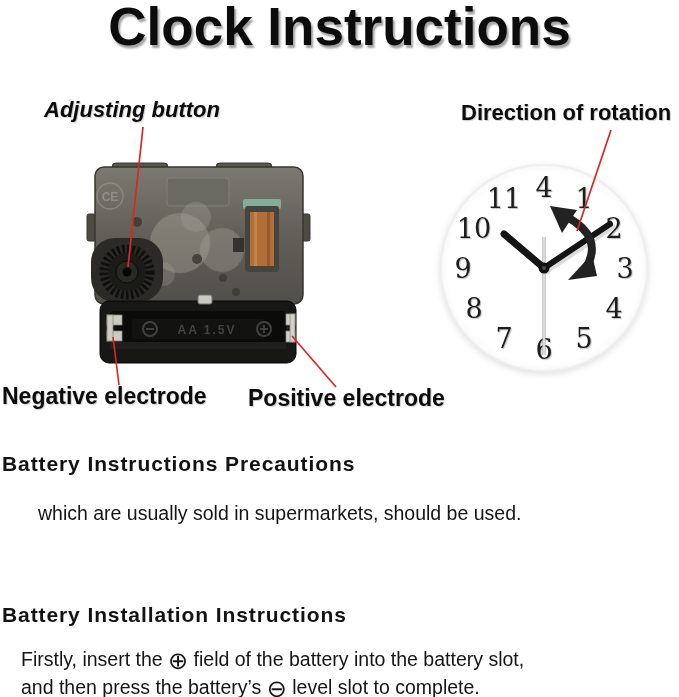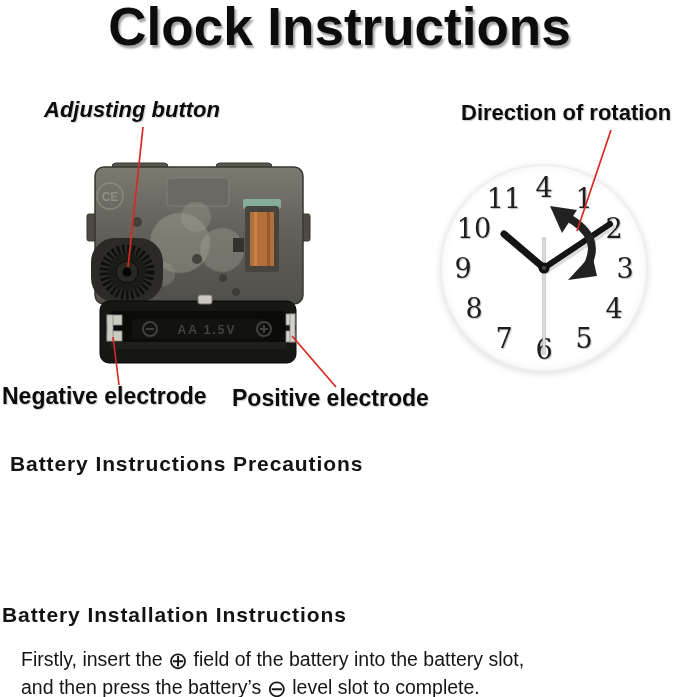--- a/index.html
+++ b/index.html
@@ -13,21 +13,21 @@
     text-shadow:2px 3px 2px rgba(90,90,90,0.55);
     white-space:nowrap;
   }
   .callout{
     position:absolute;font-weight:bold;font-size:22px;color:#0c0c0c;
     text-shadow:1px 1px 1px rgba(110,110,110,0.35);white-space:nowrap;
   }
   #lbl-adjust{left:44px;top:97px;font-style:italic;}
   #lbl-rotation{left:461px;top:100px;}
   #lbl-negative{left:2px;top:383px;font-size:23px;}
-  #lbl-positive{left:232px;top:385px;font-size:23px;}
+  #lbl-positive{left:248px;top:385px;font-size:23px;}
 
   .mech{position:absolute;left:86px;top:162px;}
 
   .clock{
     position:absolute;left:440px;top:164px;width:204px;height:204px;border-radius:50%;
     background:#ffffff;border:2px solid #efefef;
     box-shadow:0 2px 7px rgba(0,0,0,0.13), inset 0 0 9px rgba(0,0,0,0.05);
   }
   .clock svg{position:absolute;left:0;top:0;}
   .num{
@@ -41,21 +41,21 @@
   .p3{left:183px;top:102px;} .p4{left:172px;top:142px;} .p5{left:142px;top:172px;}
   .p6{left:102px;top:183px;} .p7{left:62px;top:172px;}  .p8{left:32px;top:142px;}
   .p9{left:21px;top:102px;}  .p10{left:32px;top:62px;}  .p11{left:62px;top:32px;}
 
   .leaders{position:absolute;left:0;top:0;z-index:7;pointer-events:none;}
 
   .section-heading{
     position:absolute;font-weight:bold;font-size:21px;letter-spacing:0.9px;
     color:#131313;white-space:nowrap;
   }
-  #head-precautions{left:10px;top:452px;}
+  #head-precautions{left:2px;top:452px;}
   #head-installation{left:2px;top:603px;}
 
   .body-block{position:absolute;font-size:19.5px;color:#151515;line-height:27px;white-space:nowrap;}
   #list-precautions{left:21px;top:500px;}
   #list-precautions .cont{padding-left:17px;}
   #install-lines{left:21px;top:645px;line-height:28px;}
   .sym{
     font-family:"DejaVu Sans",sans-serif;font-size:24px;line-height:1;
     vertical-align:-3px;font-weight:normal;
   }
@@ -191,20 +191,21 @@
 
 <svg class="leaders" width="679" height="697" viewBox="0 0 679 697">
   <line x1="143" y1="127" x2="128" y2="267" stroke-width="1.7" stroke="#d8281f"></line>
   <line x1="611" y1="130" x2="577" y2="231" stroke-width="1.7" stroke="#d8281f"></line>
   <line x1="113" y1="337" x2="119" y2="385" stroke-width="1.7" stroke="#d8281f"></line>
   <line x1="292" y1="336" x2="336" y2="387" stroke-width="1.7" stroke="#d8281f"></line>
 </svg>
 
 <div class="section-heading" id="head-precautions">Battery Instructions Precautions</div>
 <div class="body-block" id="list-precautions">
+  <div class="cont">which are usually sold in supermarkets, should be used.</div>
 </div>
 
 <div class="section-heading" id="head-installation">Battery Installation Instructions</div>
 <div class="body-block" id="install-lines">
   <div>
     <span>Firstly, insert the</span>
     <span class="sym">⊕</span>
     <span>field of the battery into the battery slot,</span>
   </div>
   <div>

